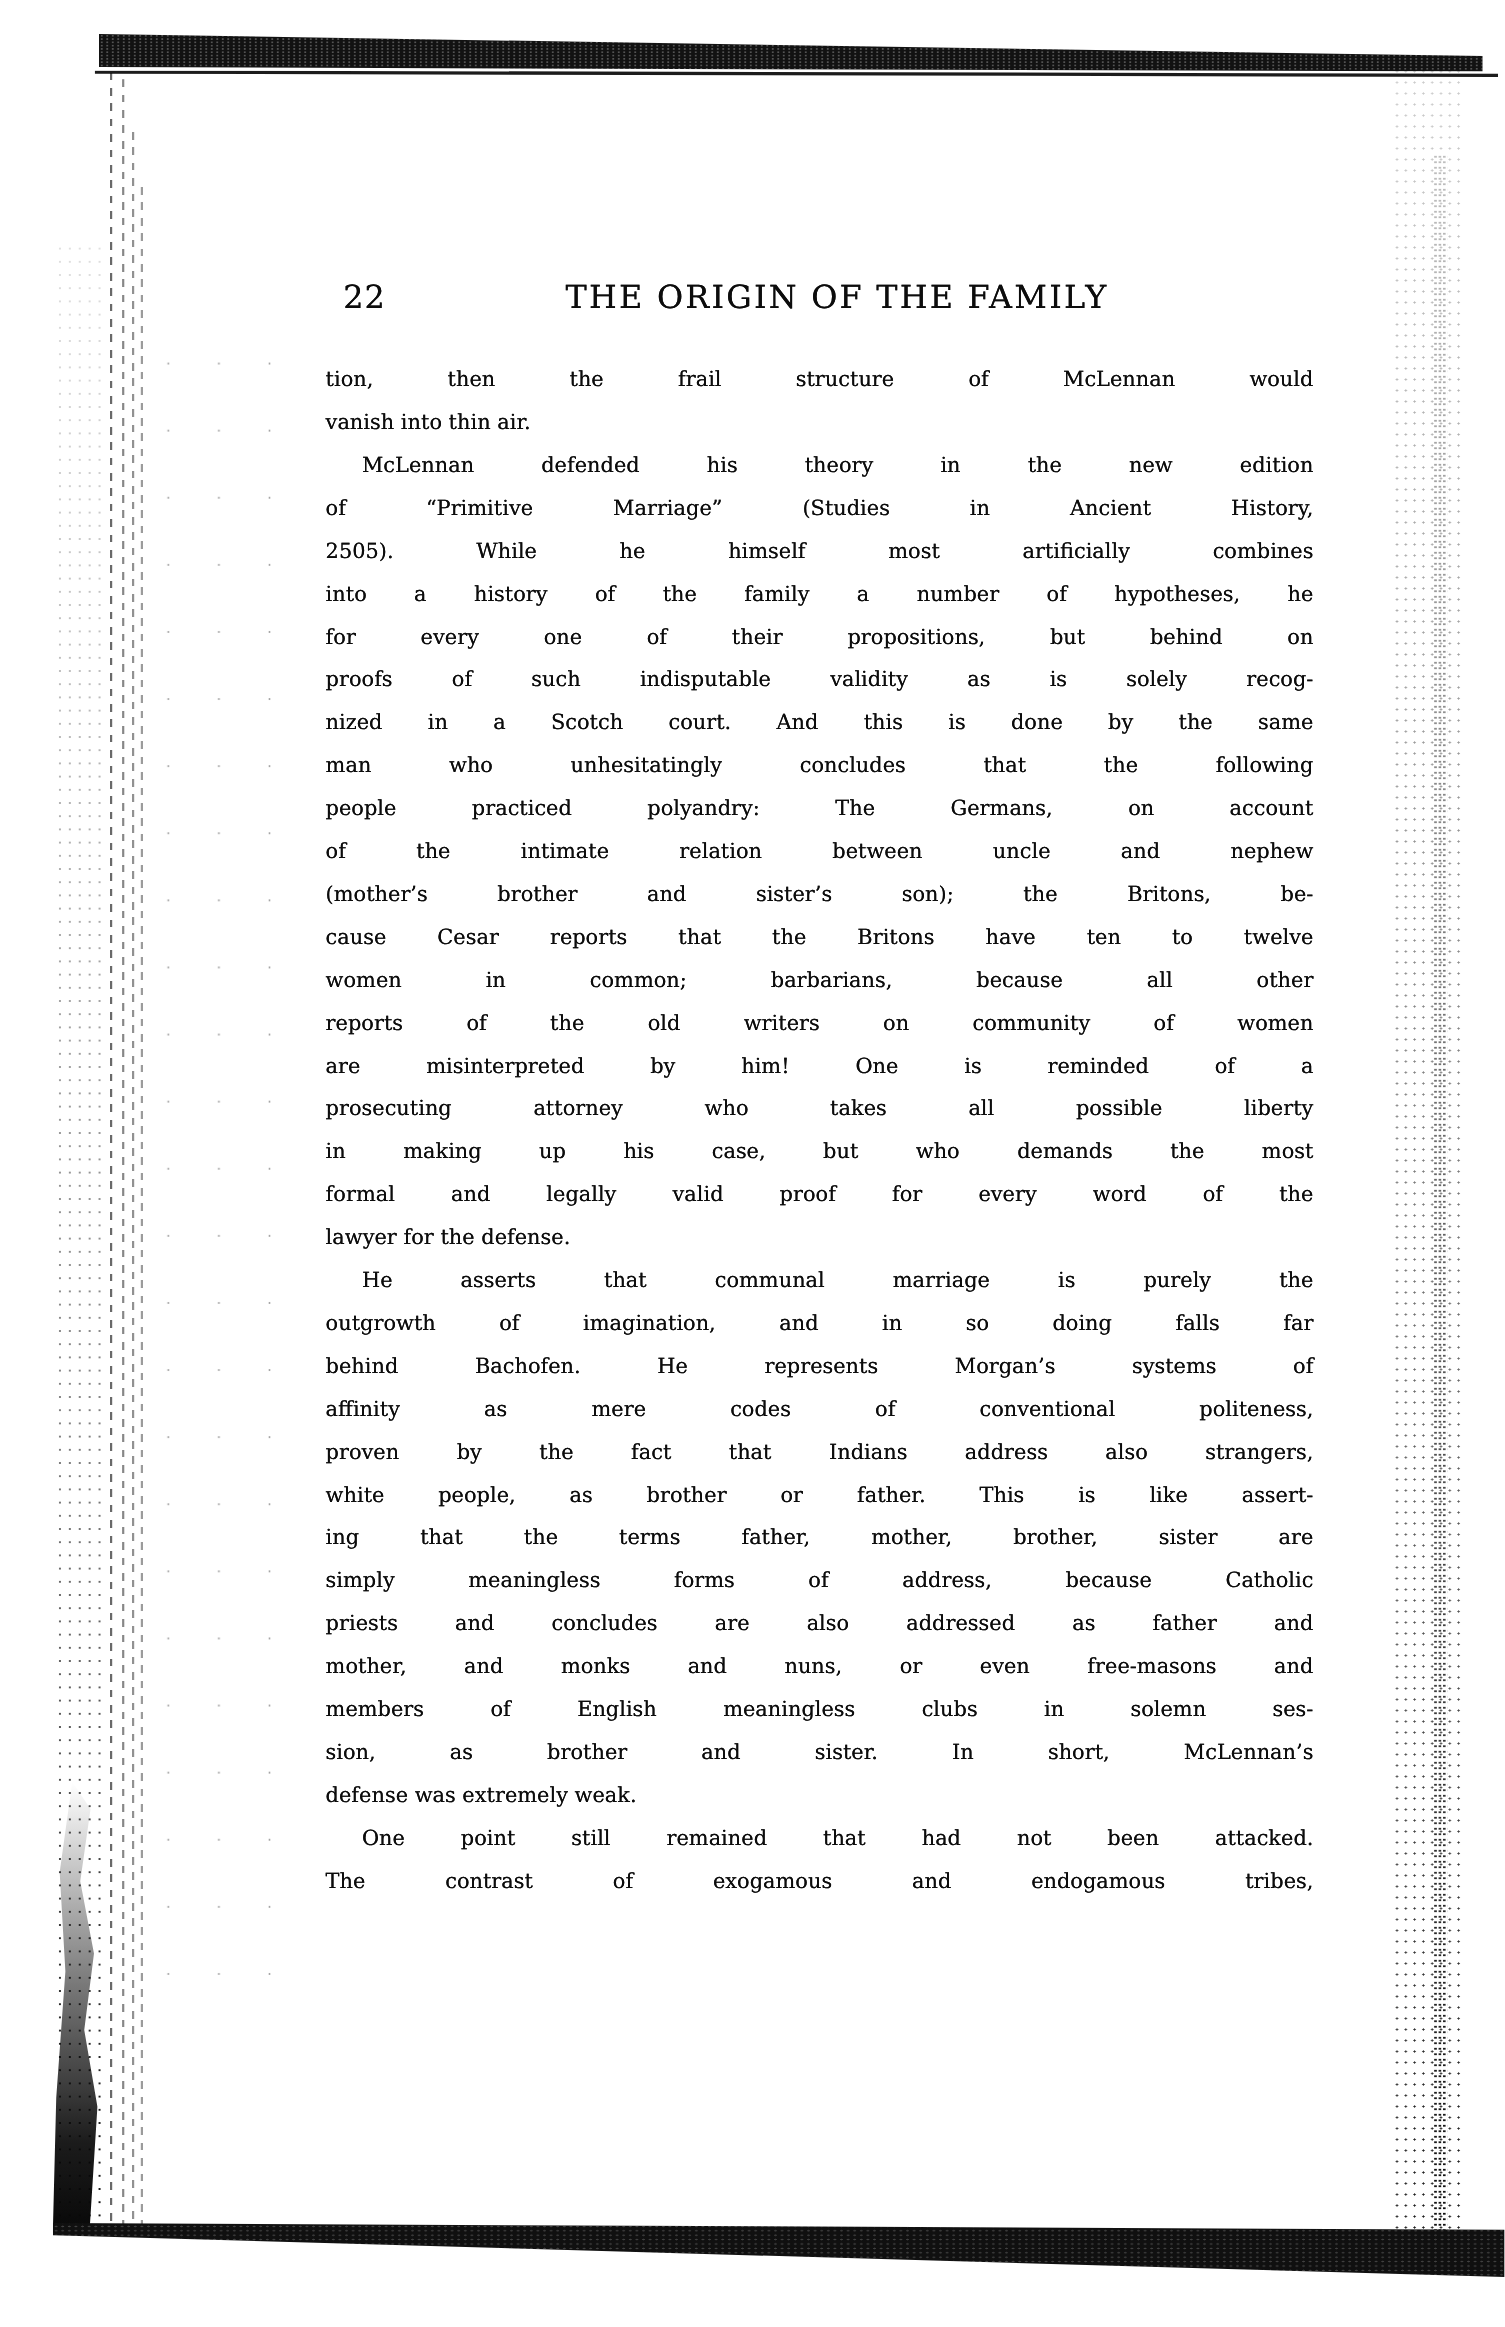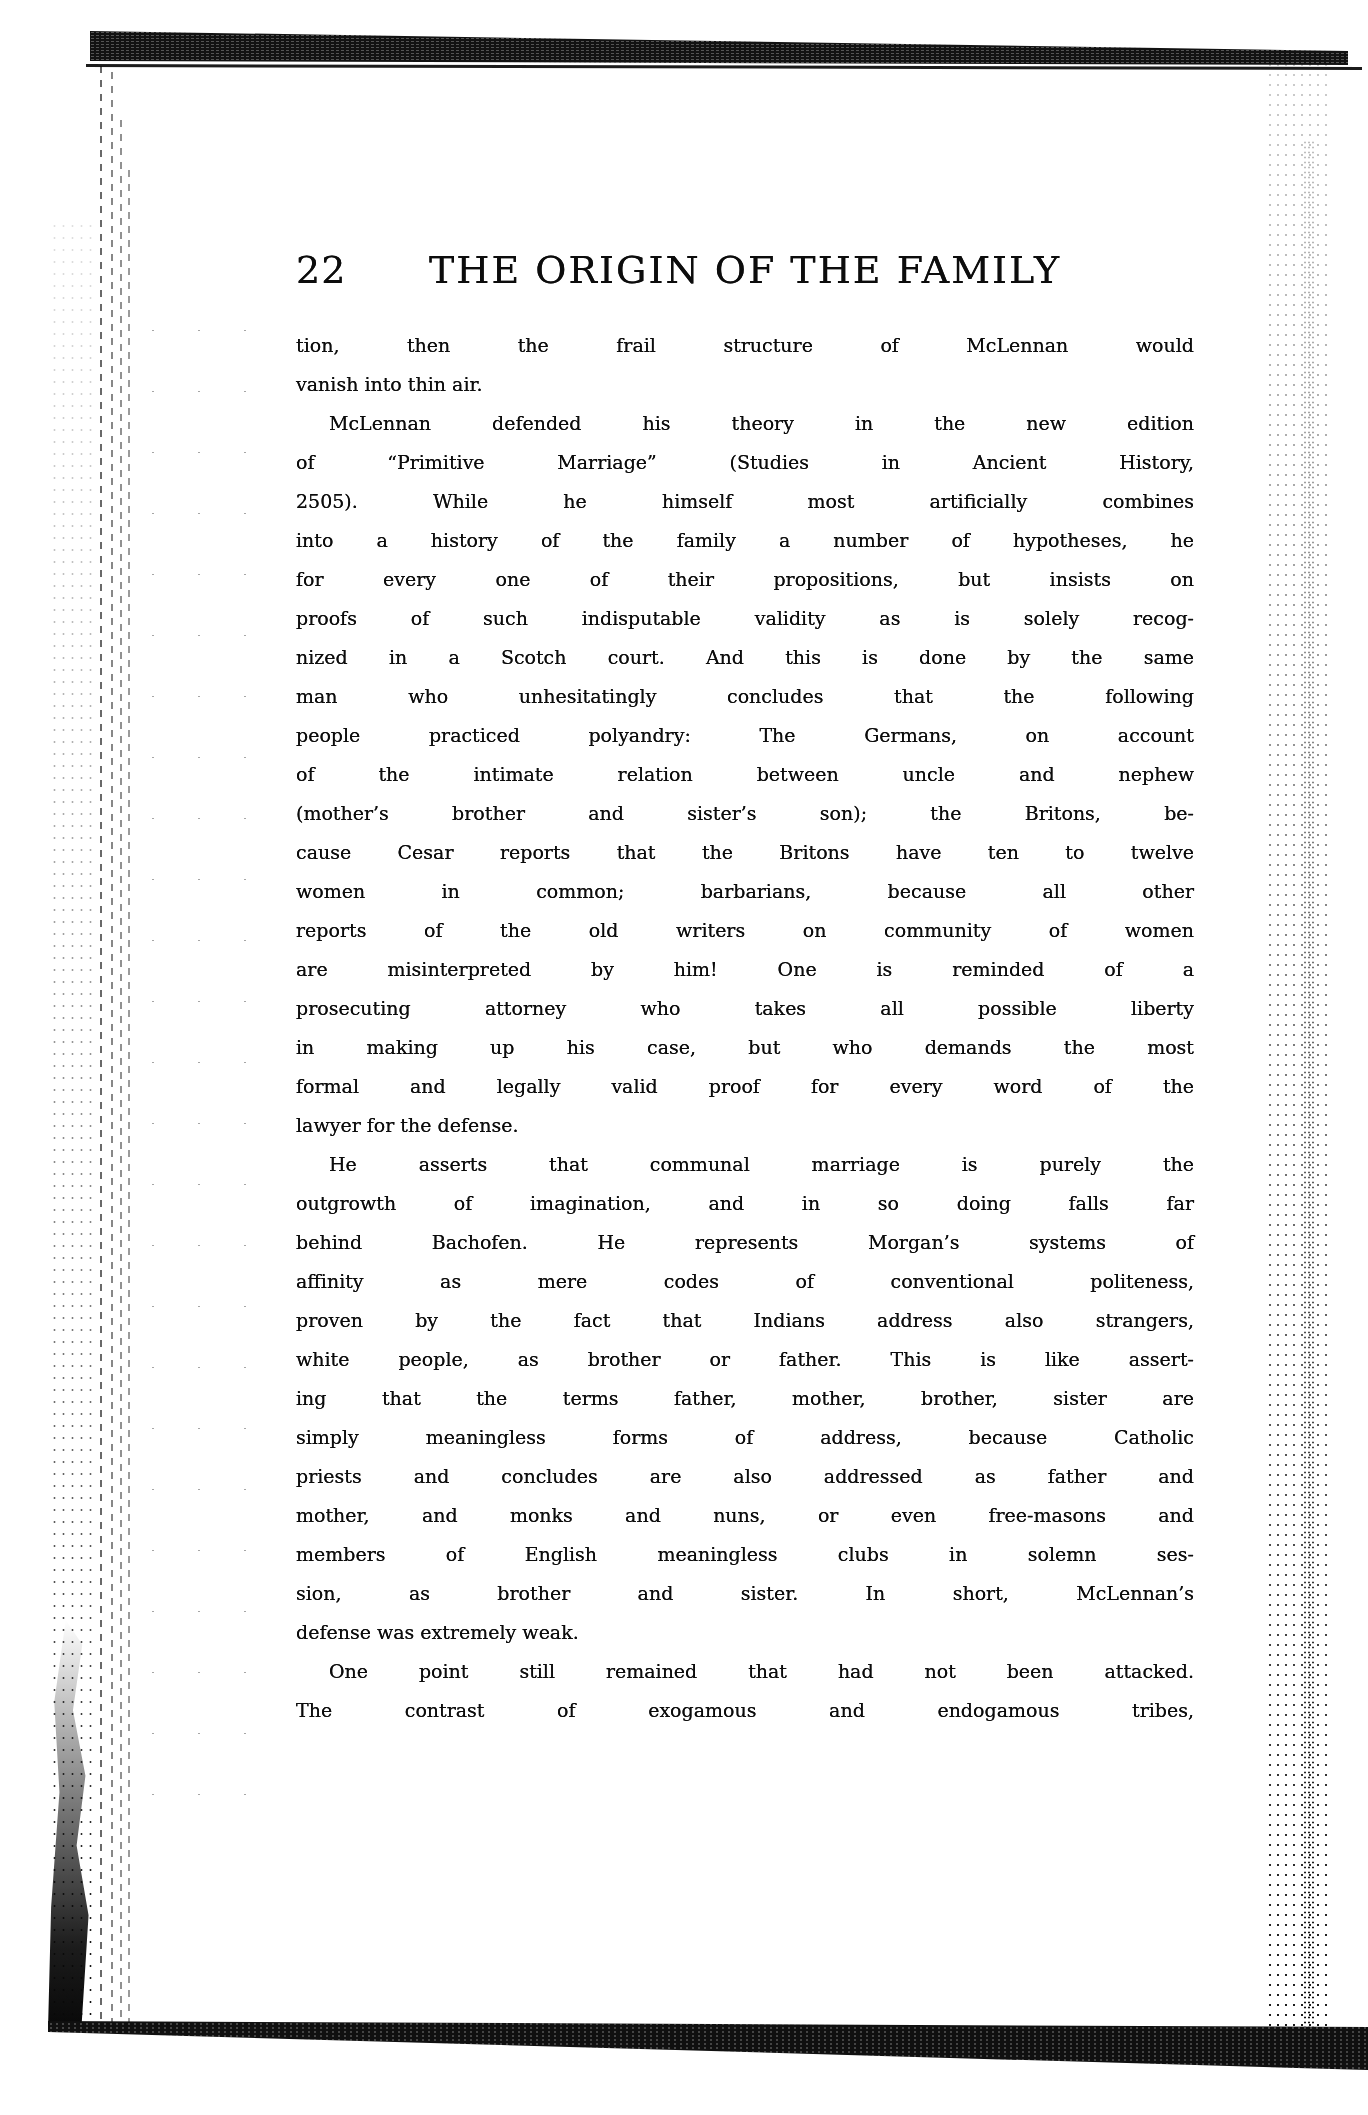--- a/index.html
+++ b/index.html
@@ -69,22 +69,22 @@
   .margin-dust{
     position:absolute;left:130px;top:300px;width:140px;height:1500px;
     background-image:radial-gradient(circle,#000 0.8px, transparent 1.1px);
     background-size:46px 61px;
     opacity:.35;
   }
 
   
   .ink{color:#0c0c0c;text-shadow:0 0 0.5px rgba(0,0,0,.85);}
   .header-row{
-    position:absolute;left:296px;top:253px;width:898px;height:36px;
-    font-size:38px;line-height:34px;
+    position:absolute;left:312px;top:253px;width:898px;height:36px;
+    font-size:29px;line-height:34px;
   }
   .page-number{position:absolute;left:0;top:0;letter-spacing:1px;}
   .running-title{
     position:absolute;left:0;top:0;width:100%;
     text-align:center;letter-spacing:2px;
   }
   .body-text{
     position:absolute;left:296px;top:326px;width:898px;
     font-size:19px;line-height:39px;
   }
@@ -125,21 +125,21 @@
   <div class="body-text ink">
       <div class="paragraph">
         <div class="line">tion, then the frail structure of McLennan would</div>
         <div class="line flush">vanish into thin air.</div>
       </div>
       <div class="paragraph">
         <div class="line indent">McLennan defended his theory in the new edition</div>
         <div class="line">of “Primitive Marriage” (Studies in Ancient History,</div>
         <div class="line">2505).  While he himself most artificially combines</div>
         <div class="line">into a history of the family a number of hypotheses, he</div>
-        <div class="line">for every one of their propositions, but insists on</div>
+        <div class="line">for every one of their propositions, but behind on</div>
         <div class="line">proofs of such indisputable validity as is solely recog-</div>
         <div class="line">nized in a Scotch court.  And this is done by the same</div>
         <div class="line">man who unhesitatingly concludes that the following</div>
         <div class="line">people practiced polyandry:  The Germans, on account</div>
         <div class="line">of the intimate relation between uncle and nephew</div>
         <div class="line">(mother’s brother and sister’s son); the Britons, be-</div>
         <div class="line">cause Cesar reports that the Britons have ten to twelve</div>
         <div class="line">women in common; barbarians, because all other</div>
         <div class="line">reports of the old writers on community of women</div>
         <div class="line">are misinterpreted by him!  One is reminded of a</div>

